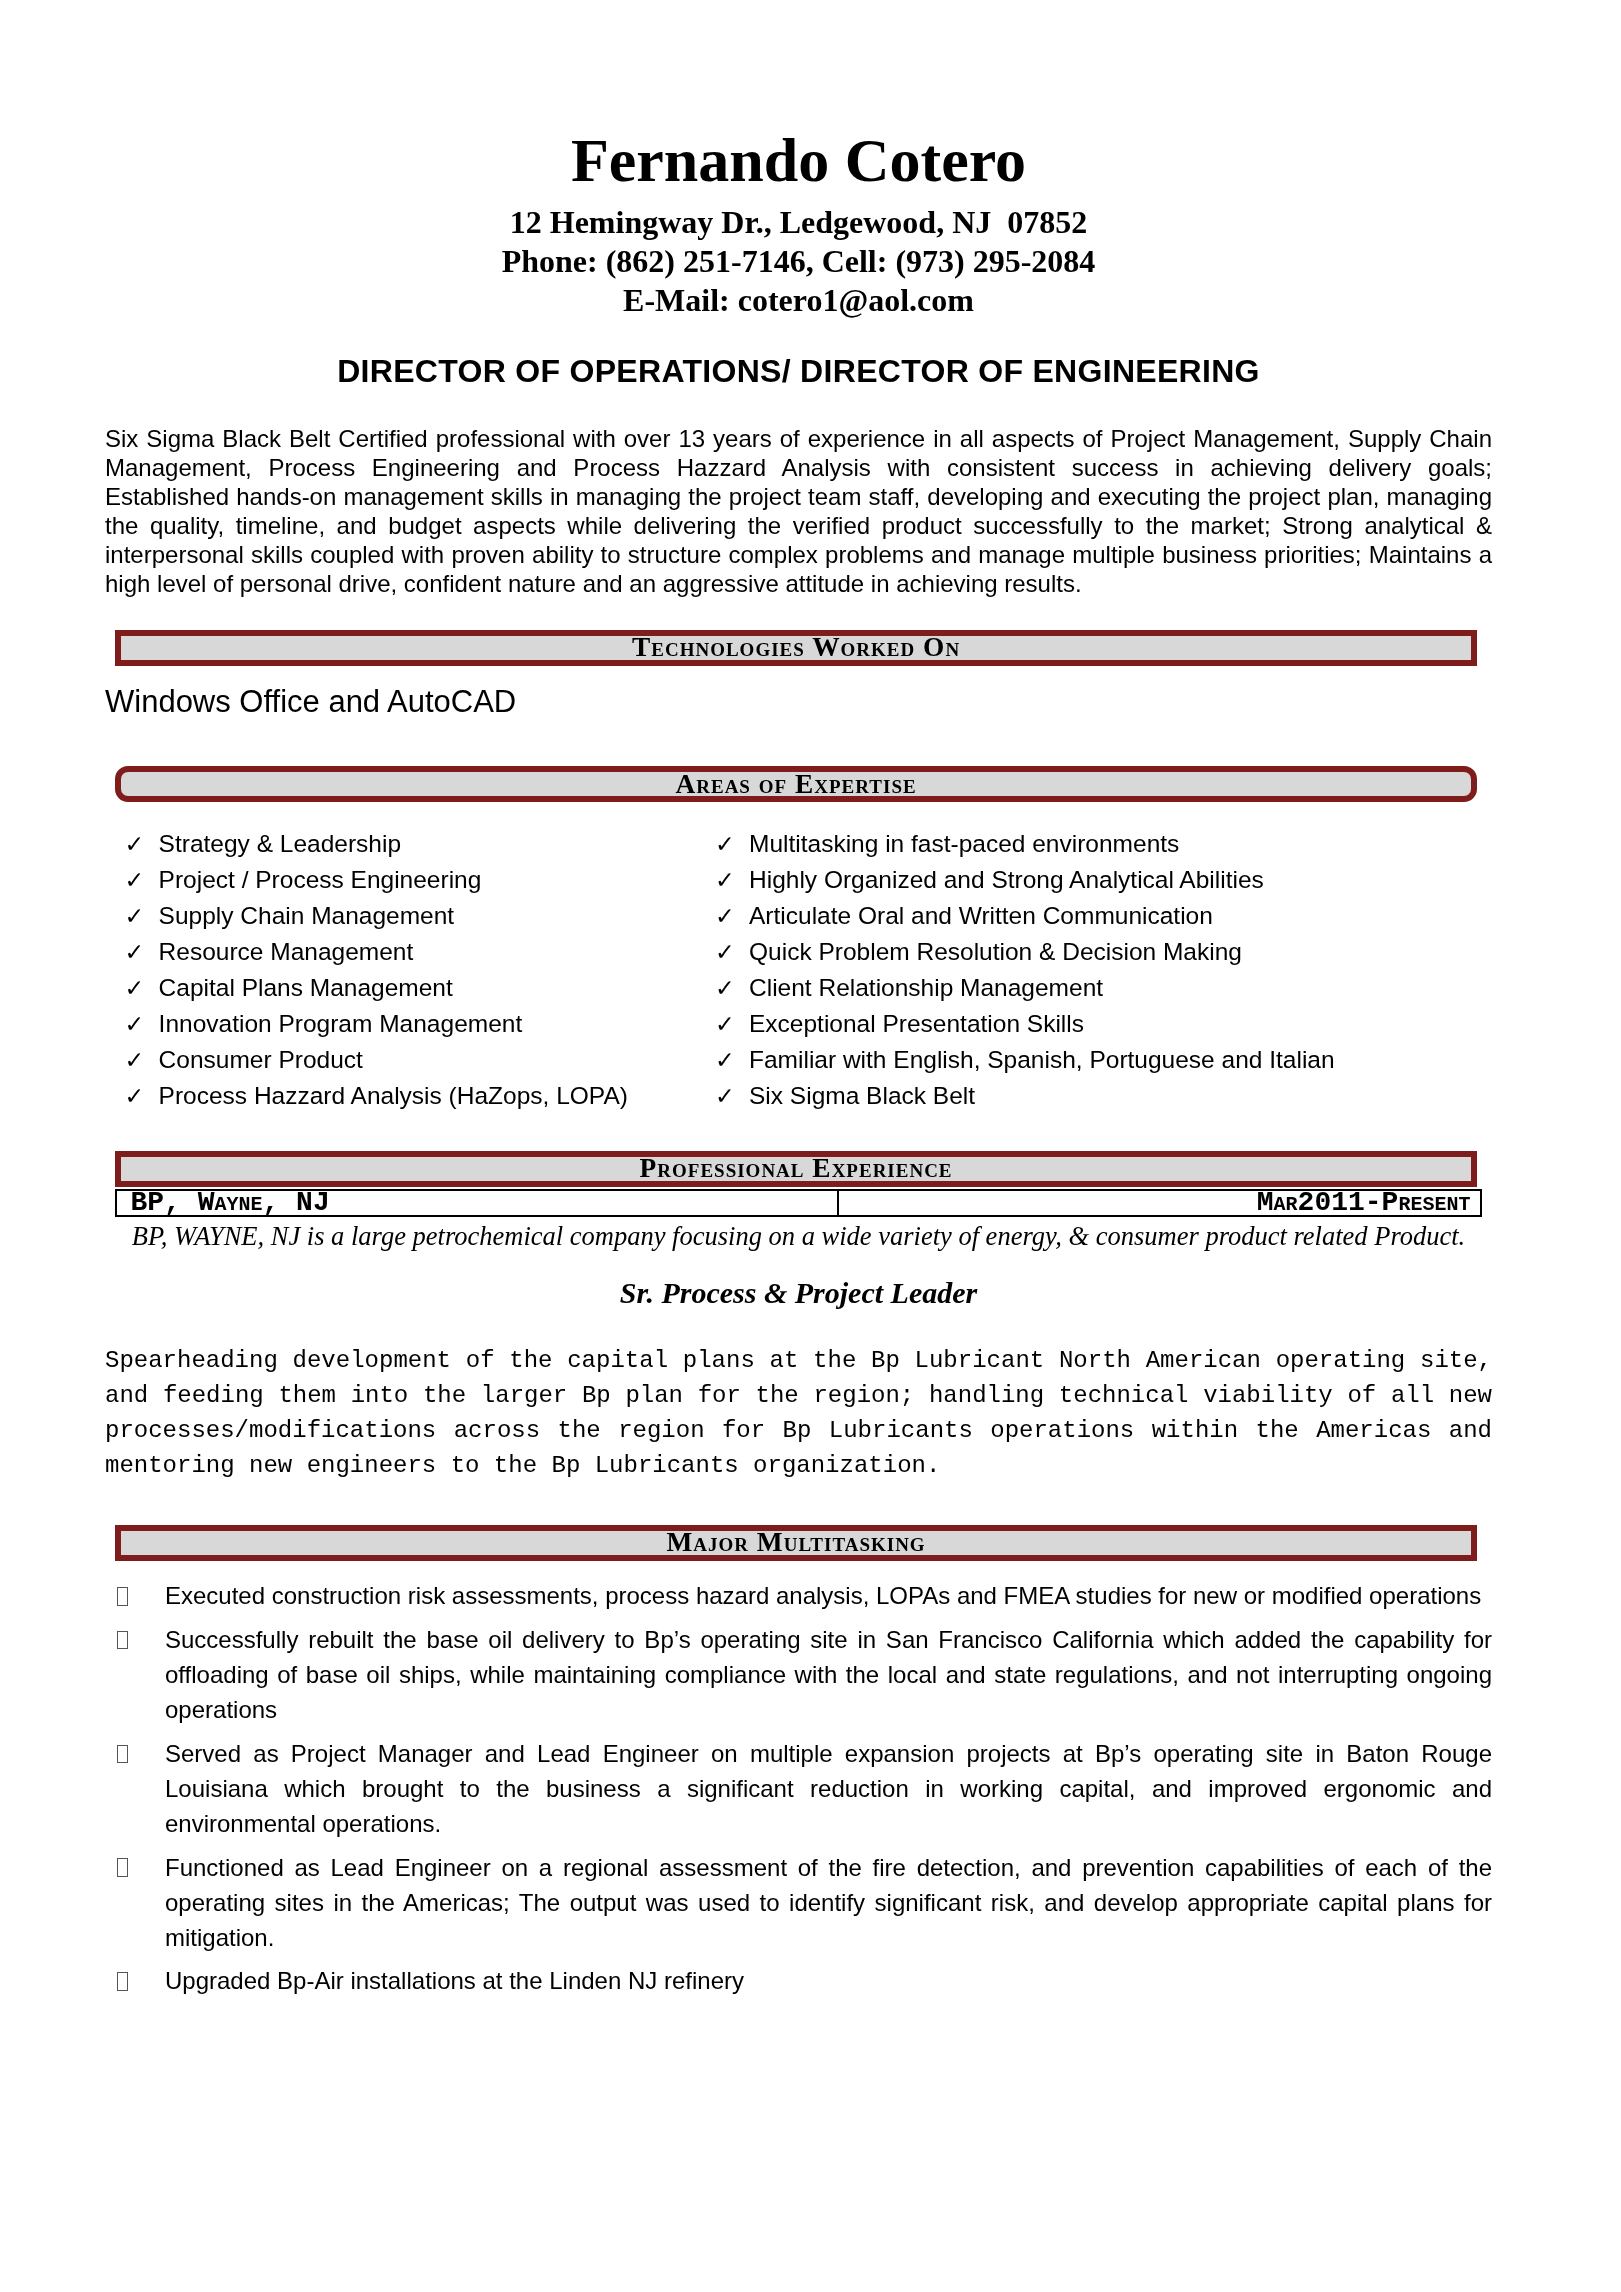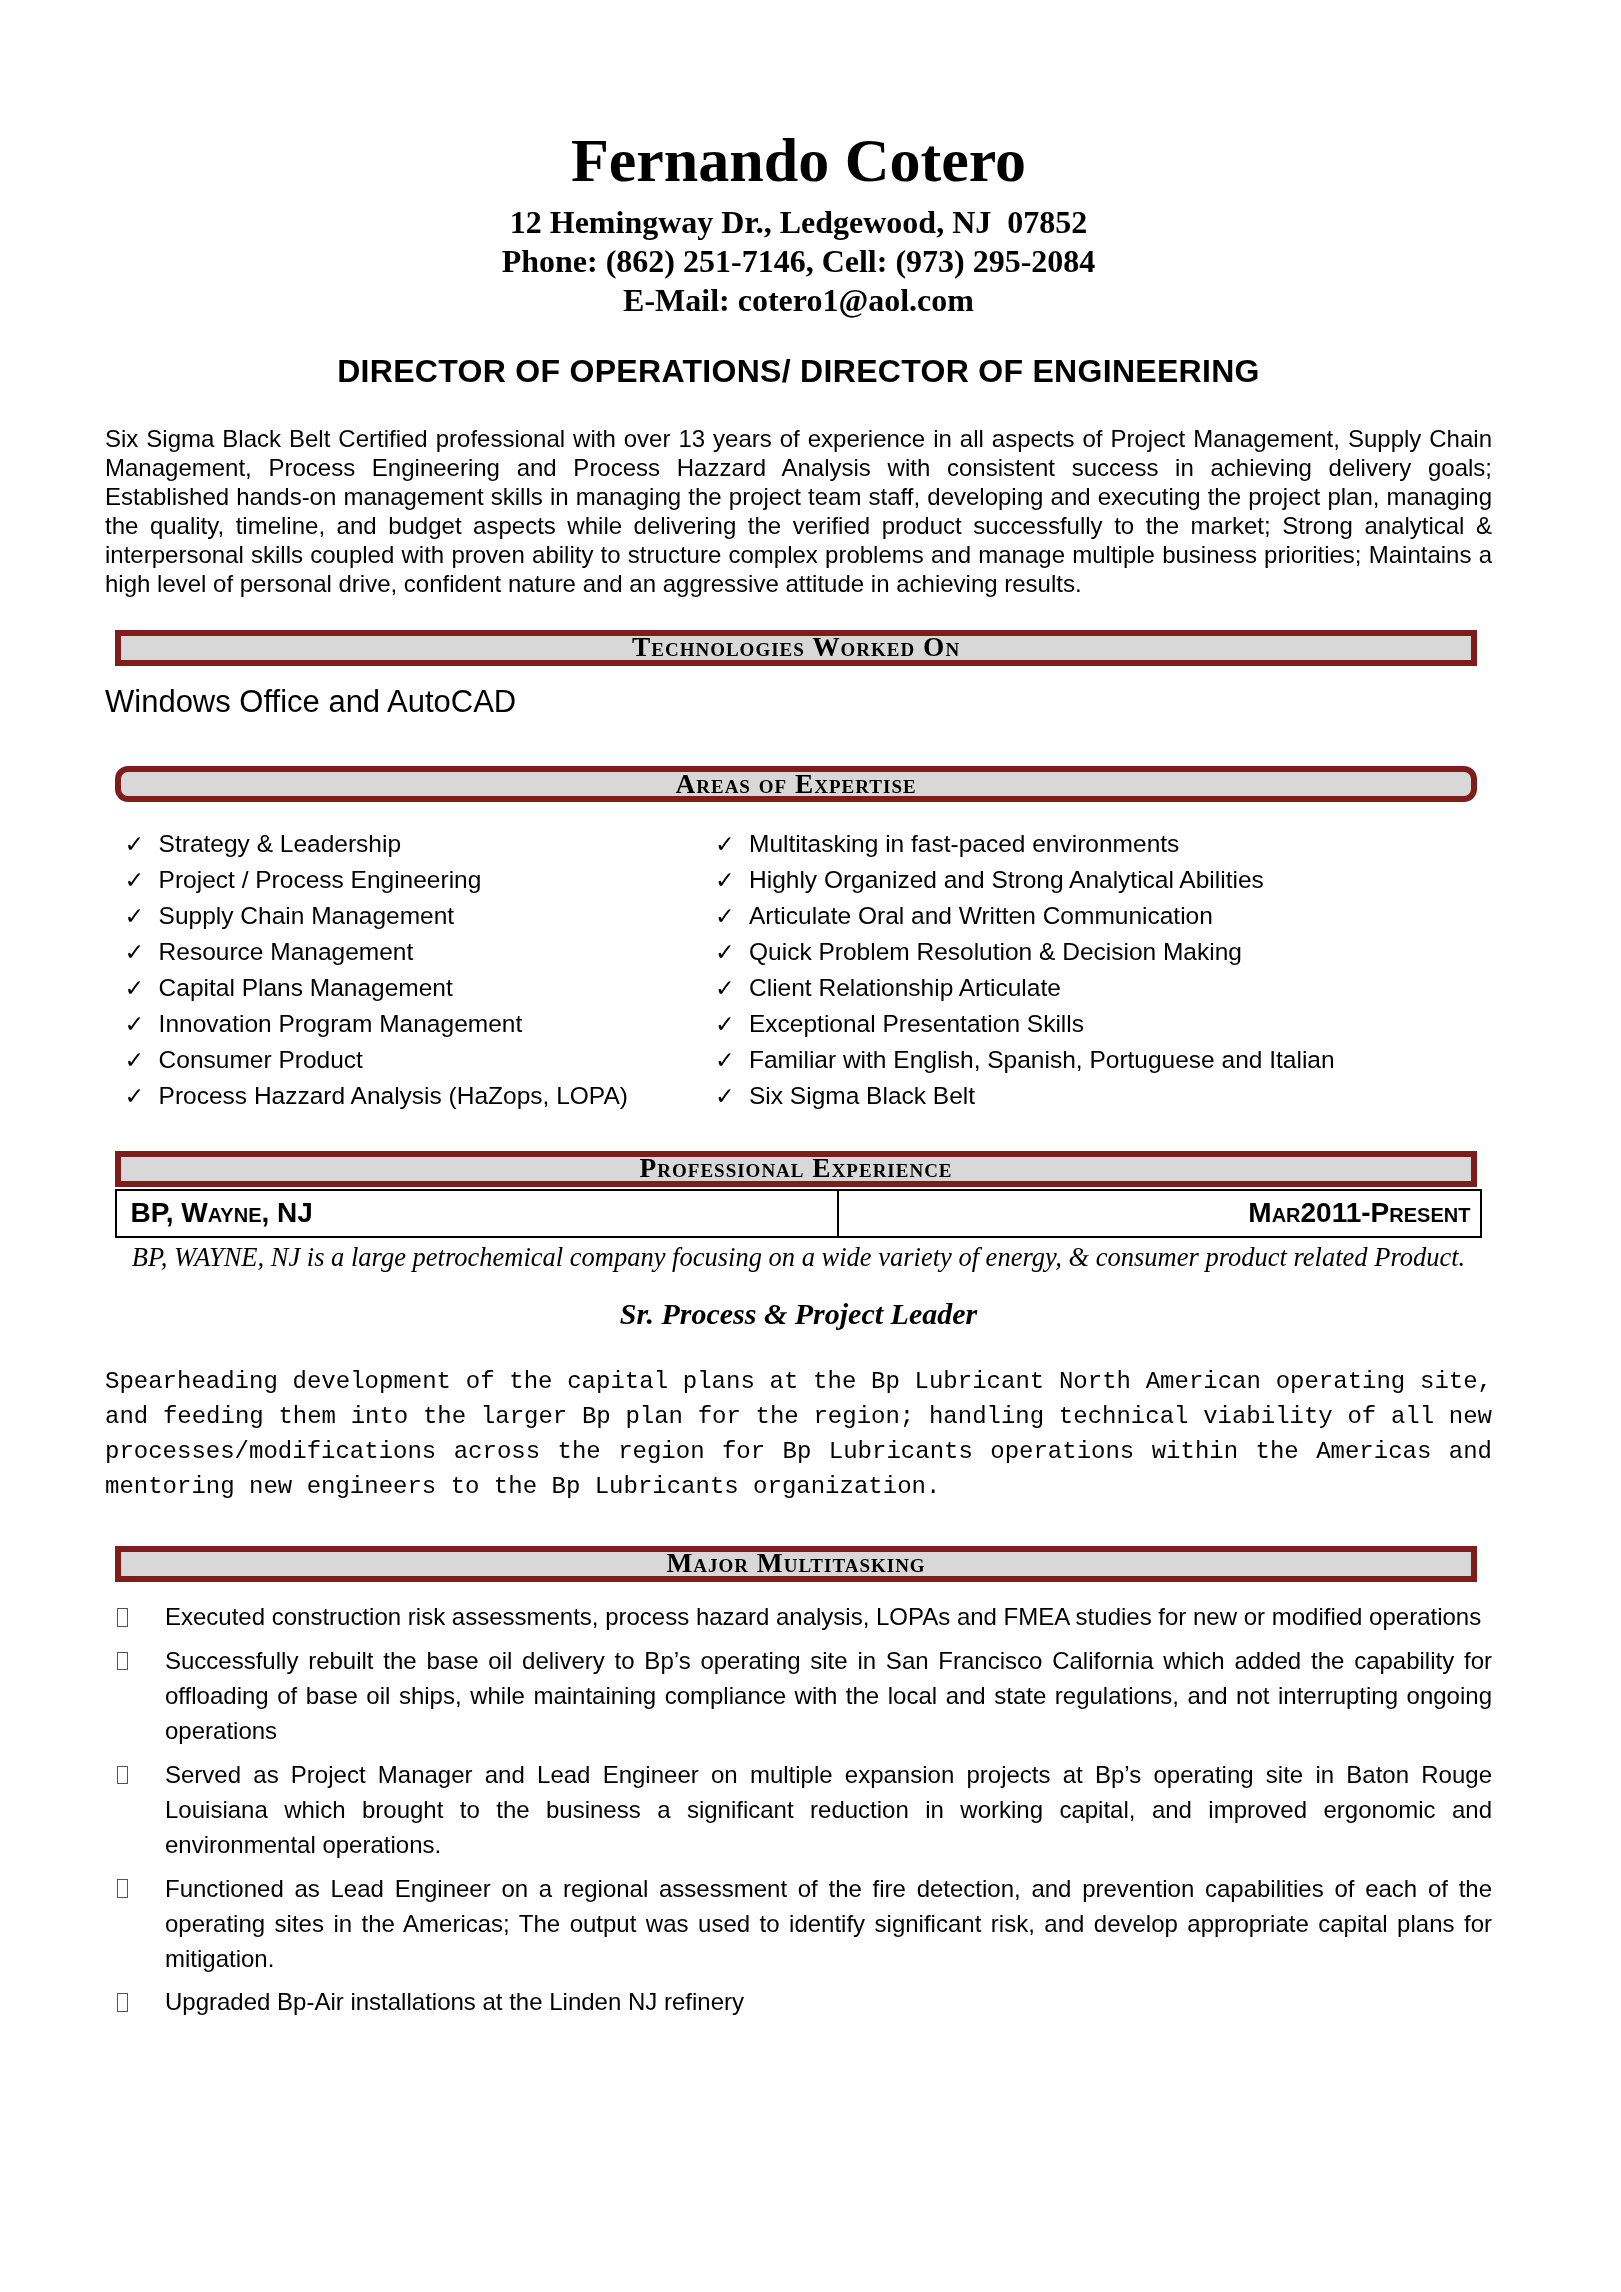--- a/index.html
+++ b/index.html
@@ -84,24 +84,24 @@
   .exp-item { display: flex; line-height: 36px; }
   .check-icon {
     flex: 0 0 34px;
     font-family: "DejaVu Sans", sans-serif;
     font-size: 23.5px;
   }
   
   .exp-table {
     margin: 2px 9.8px 0 9.8px;
     box-sizing: border-box;
-    height: 49px;
+    height: 28px;
     border: 2px solid #000;
     display: flex;
-    font-family: Liberation Sans, sans-serif;
+    font-family: Liberation Mono, monospace;
     font-weight: bold;
     font-variant: small-caps;
     font-size: 28px;
     background: #fff;
   }
   .exp-company {
     box-sizing: border-box;
     width: 53%;
     border-right: 2px solid #000;
     display: flex;
@@ -225,21 +225,21 @@
       <div class="exp-item">
           <span class="check-icon">✓</span>
           <span>Articulate Oral and Written Communication</span>
         </div>
       <div class="exp-item">
           <span class="check-icon">✓</span>
           <span>Quick Problem Resolution &amp; Decision Making</span>
         </div>
       <div class="exp-item">
           <span class="check-icon">✓</span>
-          <span>Client Relationship Articulate</span>
+          <span>Client Relationship Management</span>
         </div>
       <div class="exp-item">
           <span class="check-icon">✓</span>
           <span>Exceptional Presentation Skills</span>
         </div>
       <div class="exp-item">
           <span class="check-icon">✓</span>
           <span>Familiar with English, Spanish, Portuguese and Italian</span>
         </div>
       <div class="exp-item">

